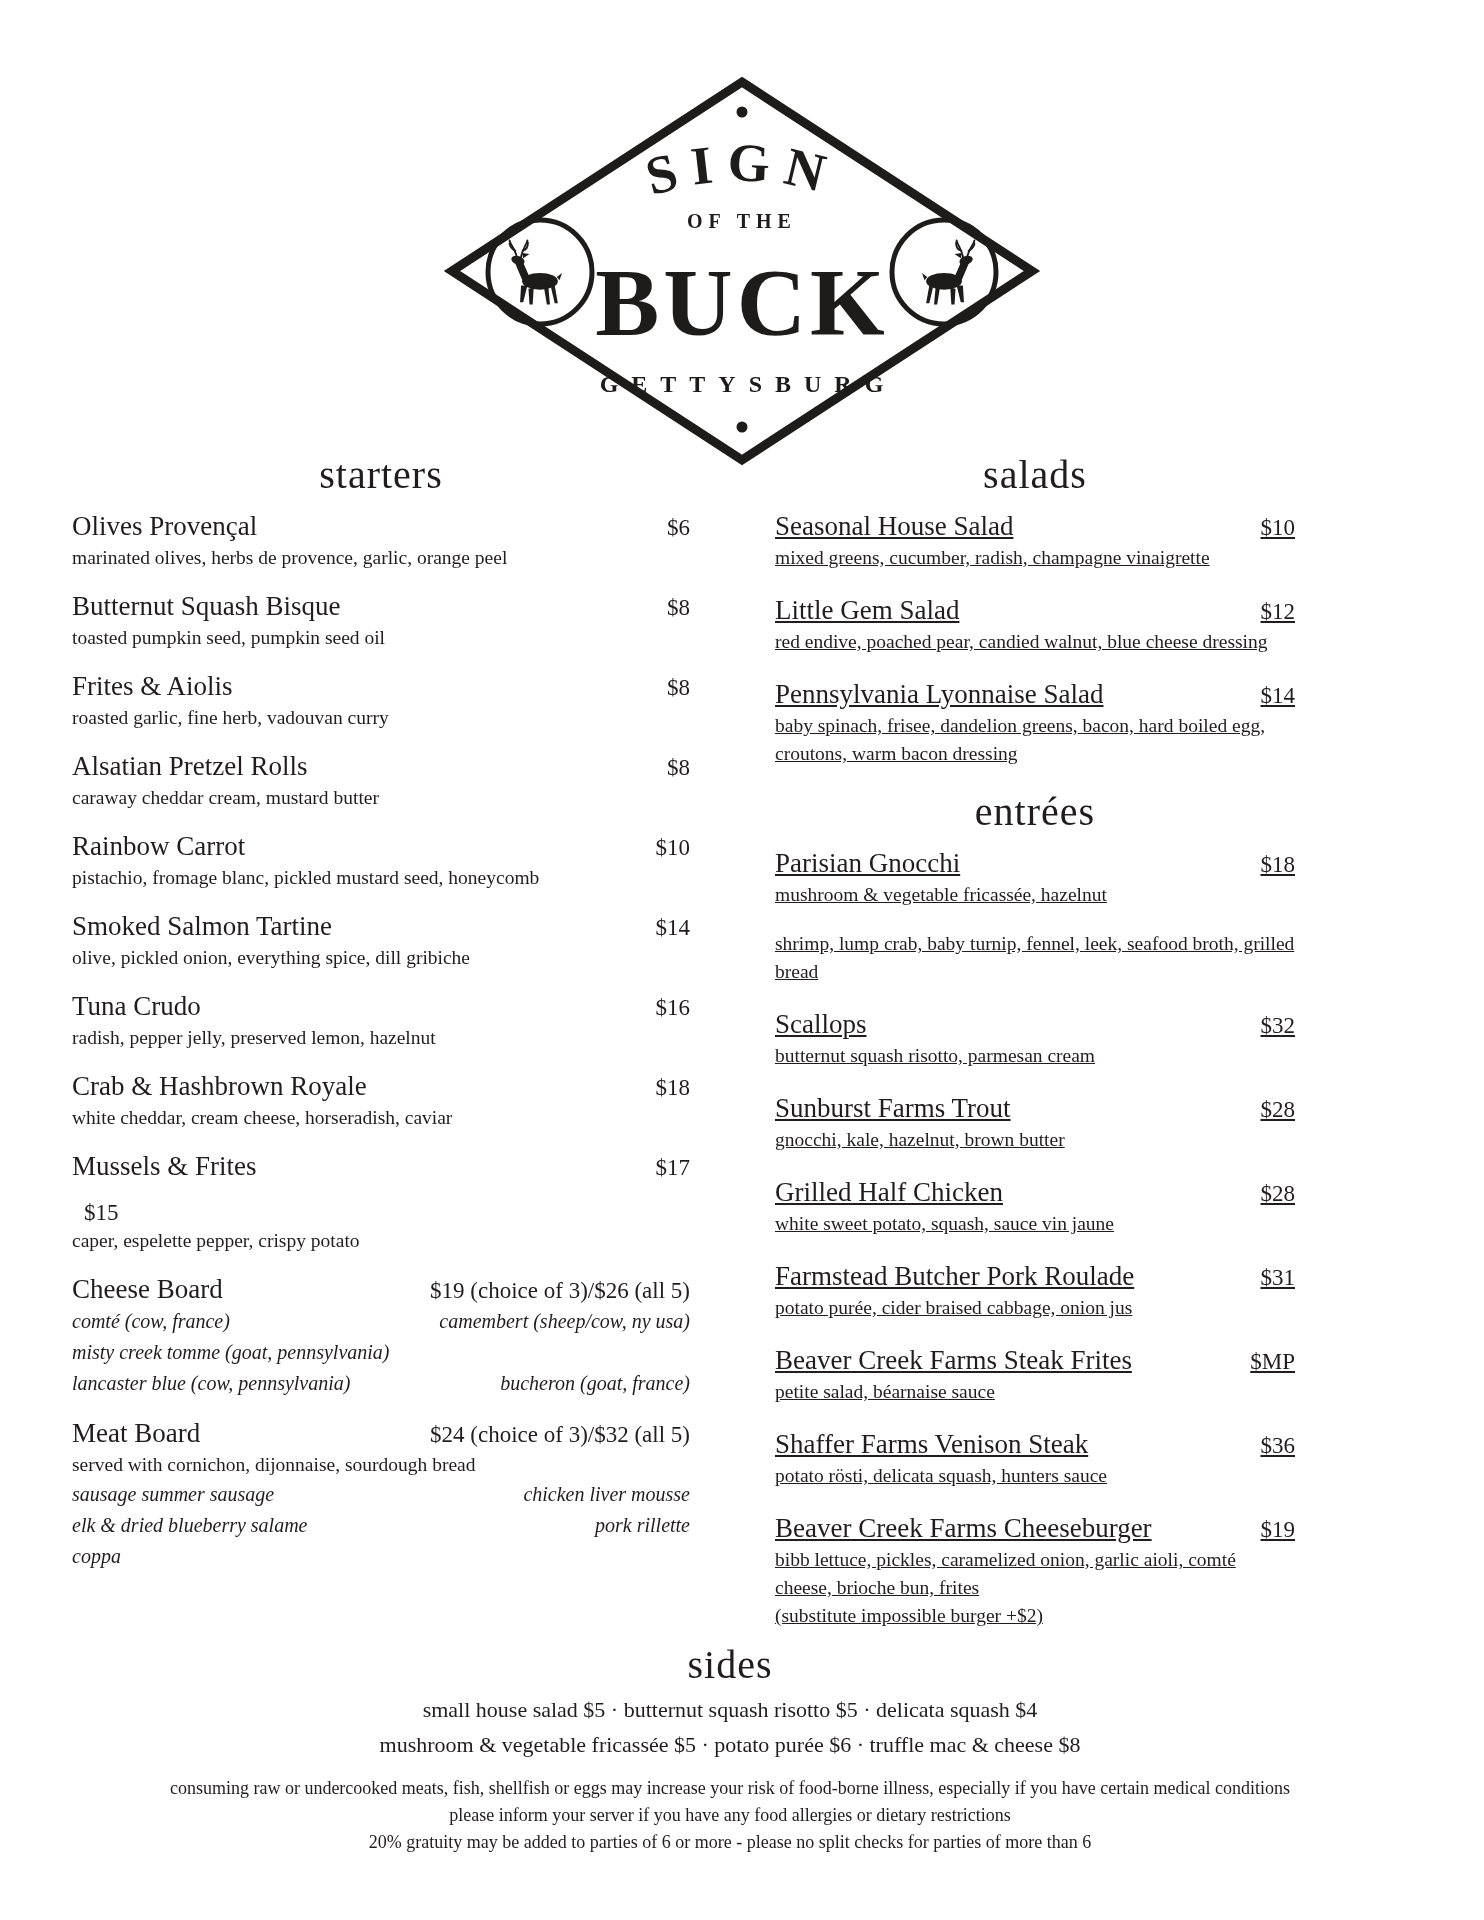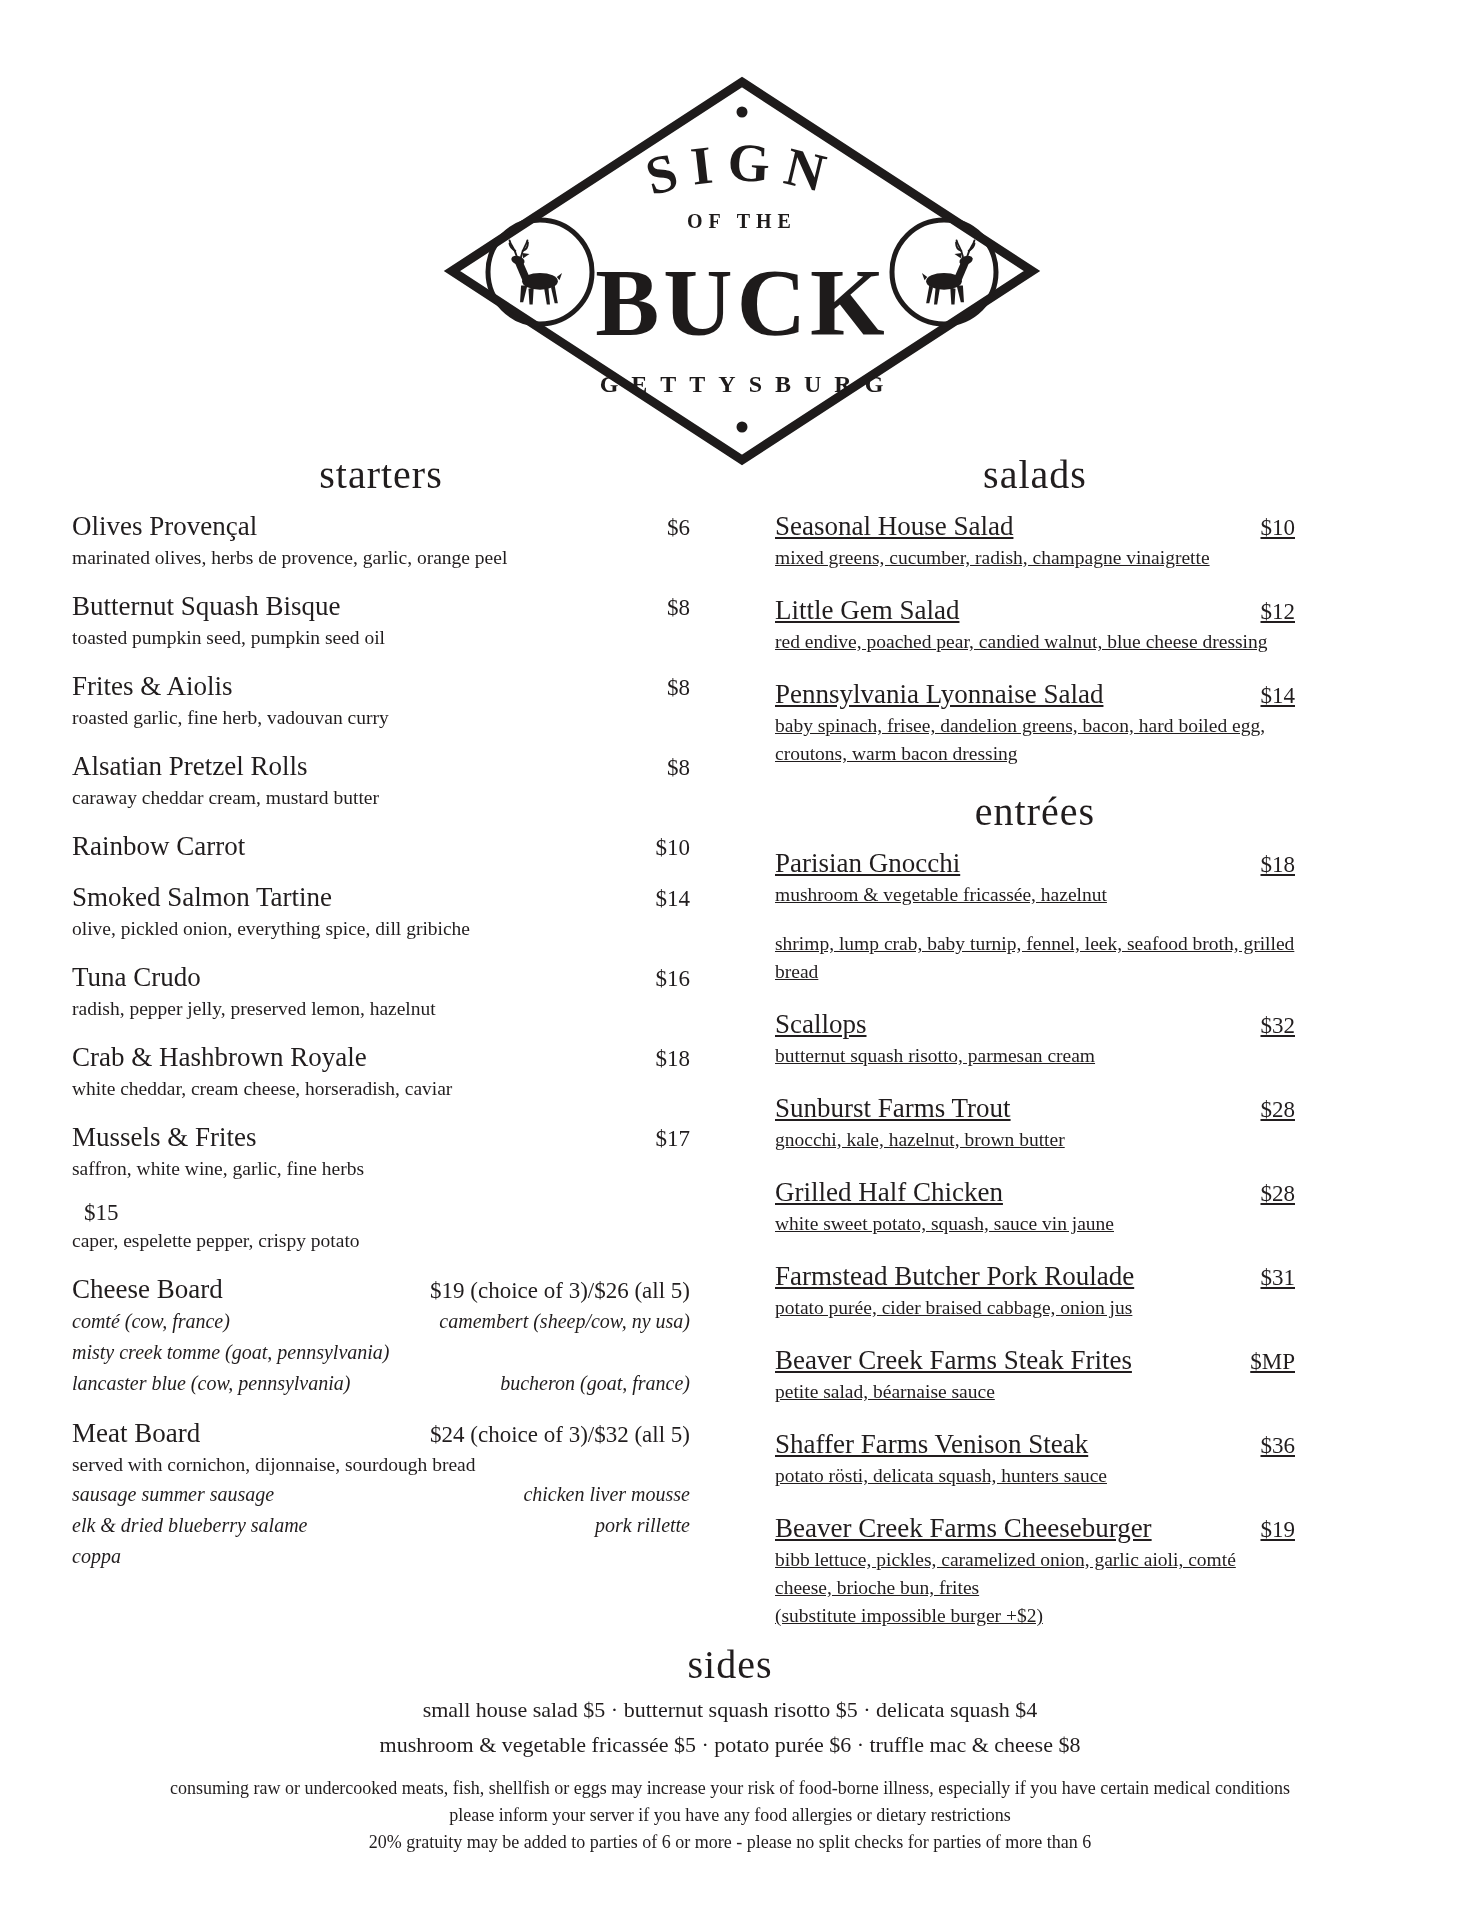--- a/index.html
+++ b/index.html
@@ -133,20 +133,21 @@
         <span class="item-price">$8</span>
       </div>
       <div class="item-desc">caraway cheddar cream, mustard butter</div>
     </div>
 
     <div class="item">
       <div class="item-head">
         <span class="item-name">Rainbow Carrot</span>
         <span class="item-price">$10</span>
       </div>
+      <div class="item-desc">pistachio, fromage blanc, pickled mustard seed, honeycomb</div>
     </div>
 
     <div class="item">
       <div class="item-head">
         <span class="item-name">Smoked Salmon Tartine</span>
         <span class="item-price">$14</span>
       </div>
       <div class="item-desc">olive, pickled onion, everything spice, dill gribiche</div>
     </div>
 
@@ -164,21 +165,20 @@
         <span class="item-price">$18</span>
       </div>
       <div class="item-desc">white cheddar, cream cheese, horseradish, caviar</div>
     </div>
 
     <div class="item">
       <div class="item-head">
         <span class="item-name">Mussels &amp; Frites</span>
         <span class="item-price">$17</span>
       </div>
-      <div class="item-desc">saffron, white wine, garlic, fine herbs</div>
     </div>
 
     <div class="item">
       <div class="item-head">
         <span class="item-price">$15</span>
       </div>
       <div class="item-desc">caper, espelette pepper, crispy potato</div>
     </div>
 
     <div class="item">

